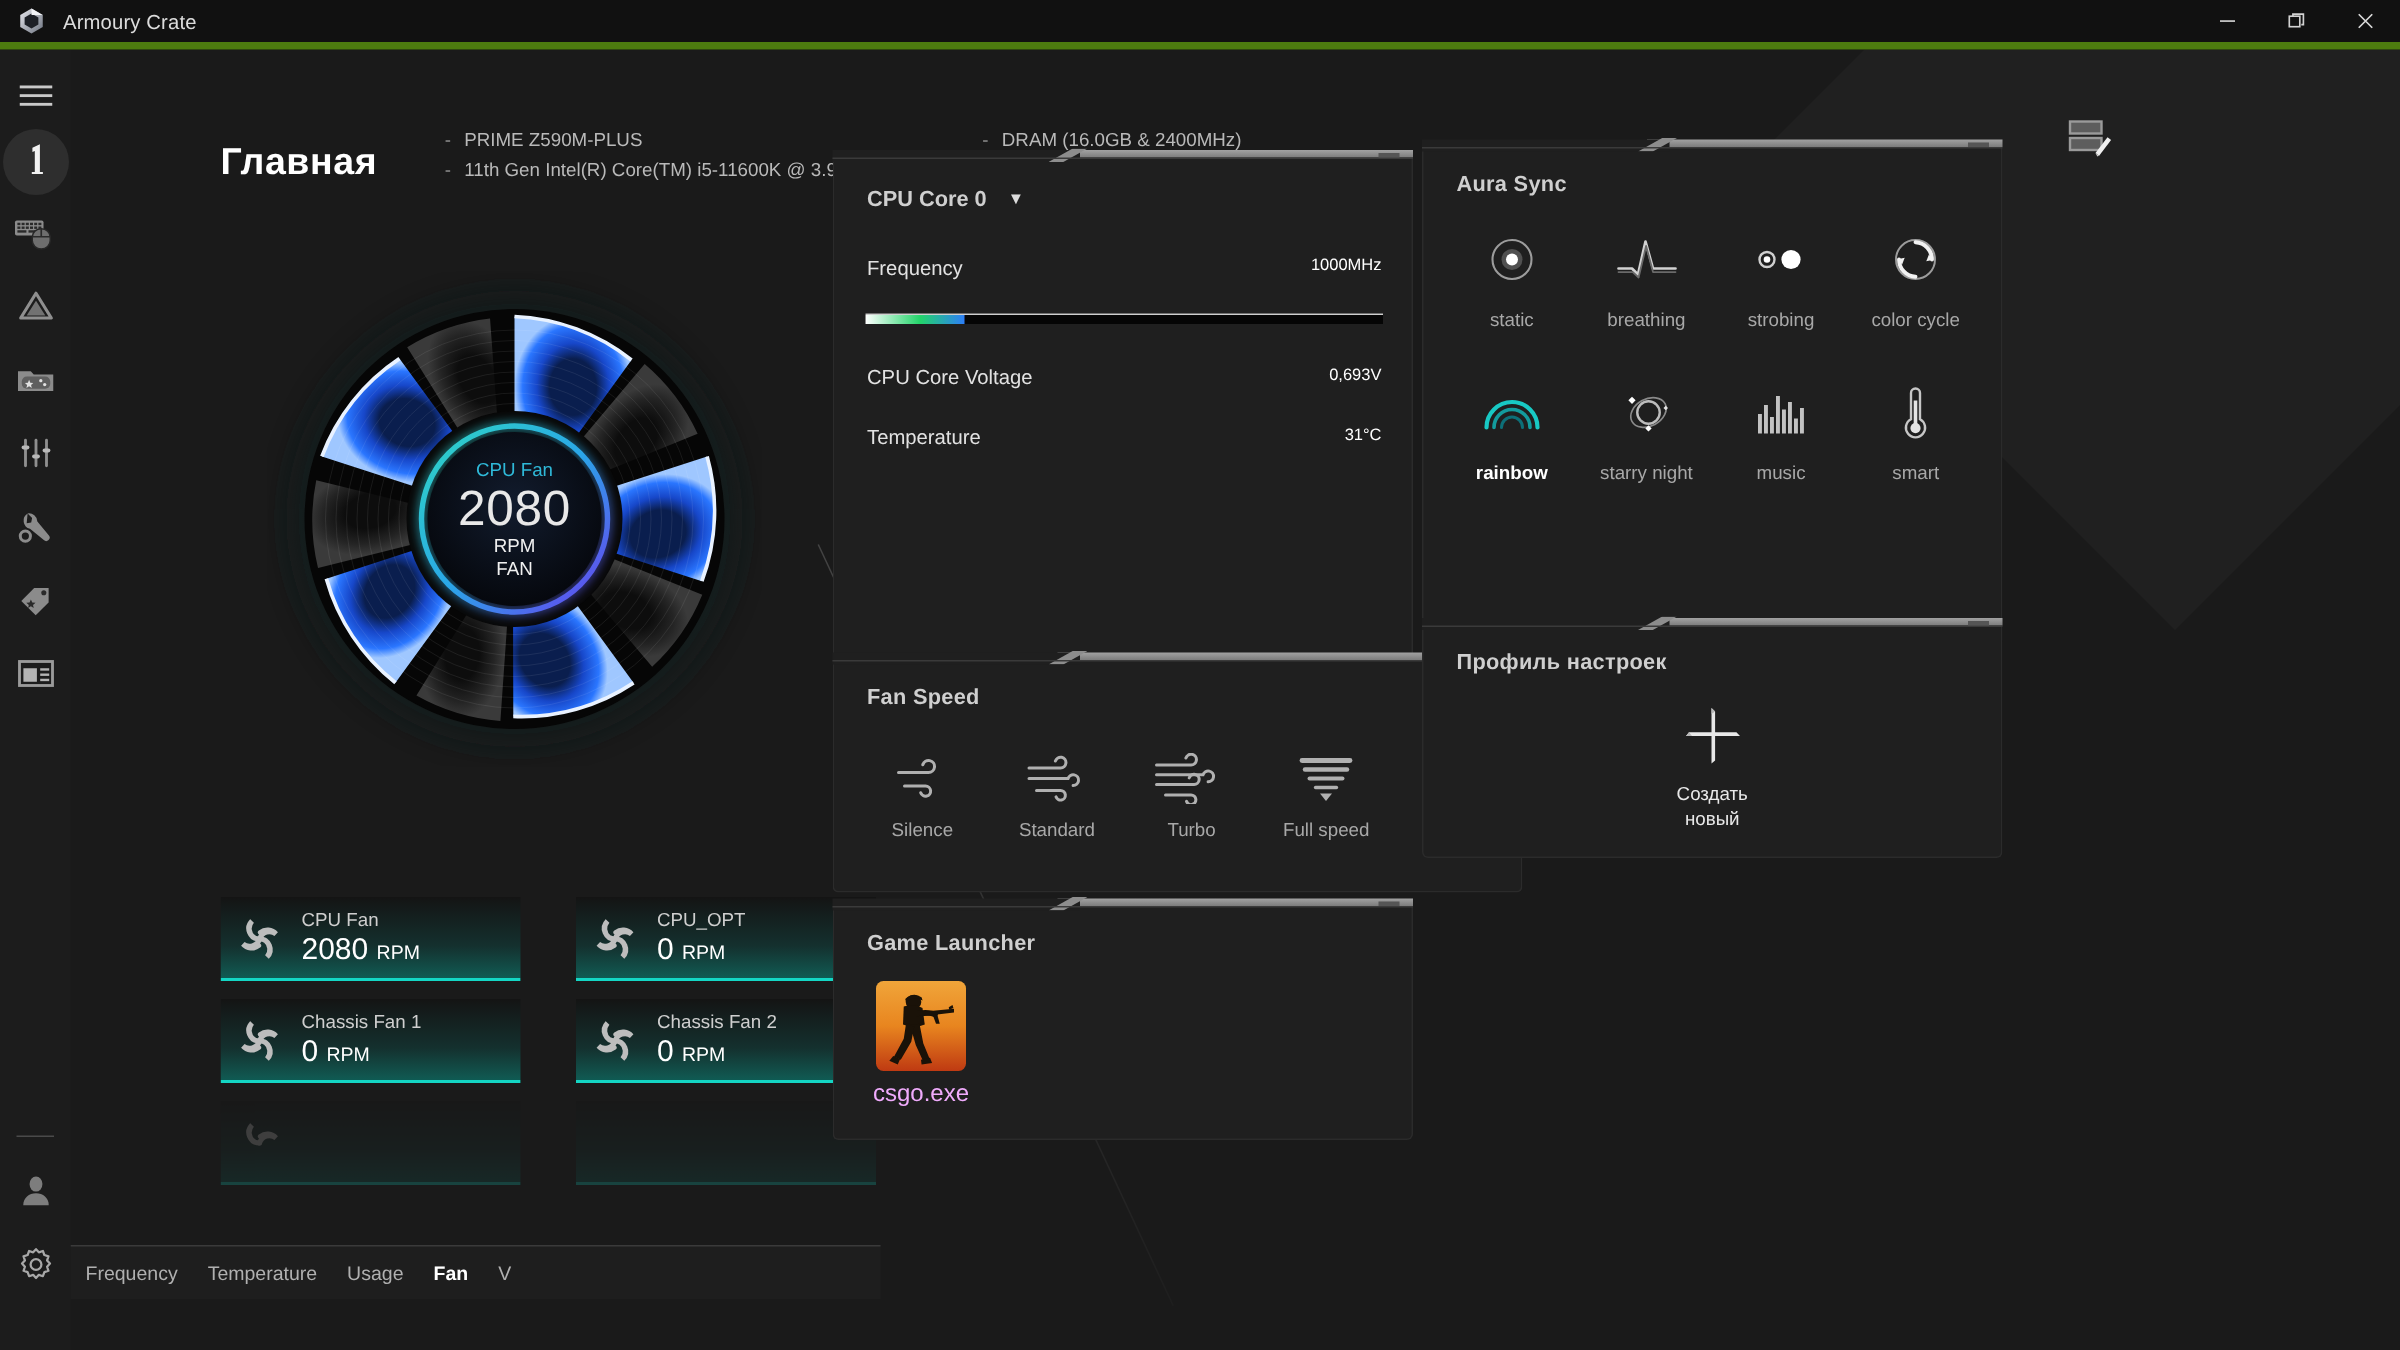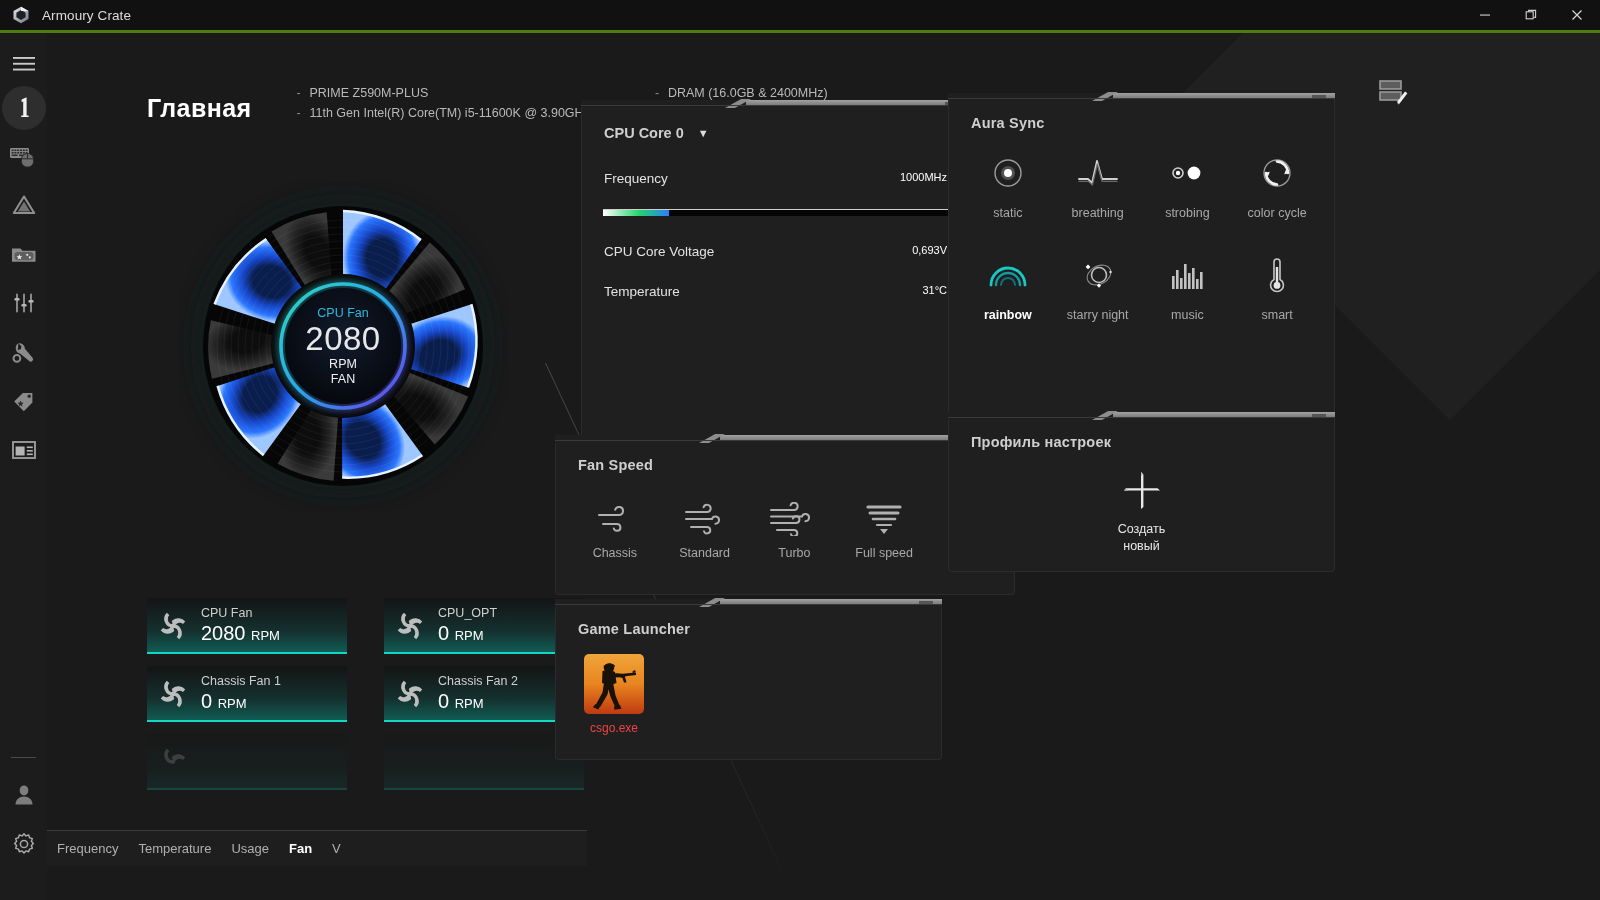--- a/index.html
+++ b/index.html
@@ -9,21 +9,21 @@
     font-family:"Liberation Sans", sans-serif;
     color:#d6d6d6;
     -webkit-font-smoothing:antialiased;
   }
   .app { position:relative; width:1600px; height:900px; background:#1a1a1a; overflow:hidden; }
 
   
   .titlebar{
     position:absolute; top:0; left:0; width:1600px; height:33px;
     background:#111; display:flex; align-items:center;
-    border-bottom:3px solid #4d7c0f; z-index:40;
+    border-bottom:5px solid #4d7c0f; z-index:40;
   }
   .tb-logo{ width:42px; height:33px; display:flex; align-items:center; justify-content:center; }
   .tb-title{ font-size:13.5px; color:#dcdcdc; letter-spacing:.1px; }
   .tb-spacer{ flex:1; }
   .tb-btn{
     width:46px; height:33px; display:flex; align-items:center; justify-content:center;
     color:#cfcfcf; font-size:13px;
   }
 
   
@@ -146,21 +146,21 @@
   }
   .panel .pdot{
     position:absolute; right:8px; top:-3px; width:14px; height:3px; background:#555;
   }
   .ptitle{
     position:absolute; left:22px; top:17px;
     font-size:14.5px; font-weight:bold; color:#cfcfcf; letter-spacing:.2px;
   }
 
   
-  #panel-cpu{ left:581px; top:105px; width:387px; height:388px; }
+  #panel-cpu{ left:555px; top:105px; width:387px; height:388px; }
   .cpu-sel{ position:absolute; left:22px; top:20px; display:flex; align-items:center; }
   .cpu-sel .t{ font-size:14.5px; font-weight:bold; color:#cfcfcf; }
   .cpu-sel .caret{ margin-left:14px; font-size:11px; color:#dcdcdc; }
   .row{ position:absolute; left:22px; width:343px; display:flex; justify-content:space-between; }
   .row .k{ font-size:13.5px; color:#e2e2e2; }
   .row .v{ font-size:11px; color:#ffffff; }
   #r-freq{ top:66px; }
   #r-volt{ top:139px; }
   #r-temp{ top:179px; }
   .bar-track{
@@ -185,21 +185,21 @@
   .gitem2 .glab{ font-size:12.5px; color:#a8a8a8; margin-top:4px; }
 
   
   #panel-game{ left:555px; top:604px; width:387px; height:156px; }
   .gl-item{ position:absolute; left:25px; top:50px; width:66px; text-align:center; }
   .gl-tile{
     width:60px; height:60px; border-radius:5px; margin:0 auto;
     background:linear-gradient(180deg,#f0a53a 0%,#e8851f 50%,#bf3a12 100%);
     position:relative; overflow:hidden;
   }
-  .gl-name{ font-size:12px; color:#ef4444; margin-top:7px; }
+  .gl-name{ font-size:16px; color:#f0abfc; margin-top:7px; }
 
   
   #panel-profile{ left:948px; top:417px; width:387px; height:155px; }
   .prof-add{
     position:absolute; left:0; top:50px; width:100%; text-align:center;
   }
   .prof-plus{ display:flex; justify-content:center; }
   .prof-lab{ font-size:12.5px; color:#e8e8e8; line-height:17px; margin-top:8px; }
 </style>
 </head>
@@ -778,21 +778,21 @@
     <div class="grid4b">
       <div class="gitem2">
         <div class="gic">
           <svg width="48" height="34" viewBox="0 0 48 34">
             <g fill="none" stroke="#b0b0b0" stroke-width="2" stroke-linecap="round">
               <path d="M8 13 H28 a4 4 0 1 0 -3.8 -5.2"></path>
               <path d="M12 22 H26 a3.4 3.4 0 1 1 -3.2 4.5"></path>
             </g>
           </svg>
         </div>
-        <div class="glab">Chassis</div>
+        <div class="glab">Silence</div>
       </div>
       <div class="gitem2">
         <div class="gic">
           <svg width="48" height="34" viewBox="0 0 48 34">
             <g fill="none" stroke="#b0b0b0" stroke-width="2" stroke-linecap="round">
               <path d="M5 10 H26 a3.6 3.6 0 1 0 -3.4 -4.7"></path>
               <path d="M5 17 H31 a3.6 3.6 0 1 1 3.4 4.7"></path>
               <path d="M10 25 H26 a3.2 3.2 0 1 1 -3 4.2"></path>
             </g>
           </svg>

